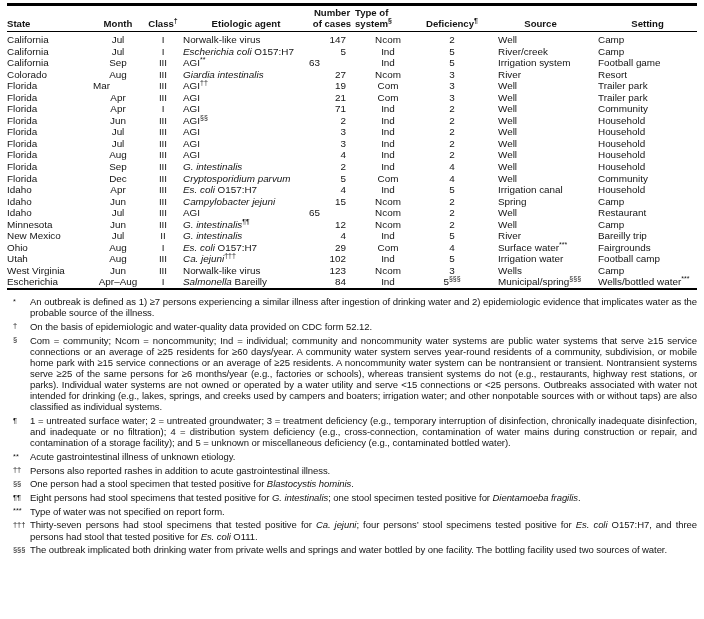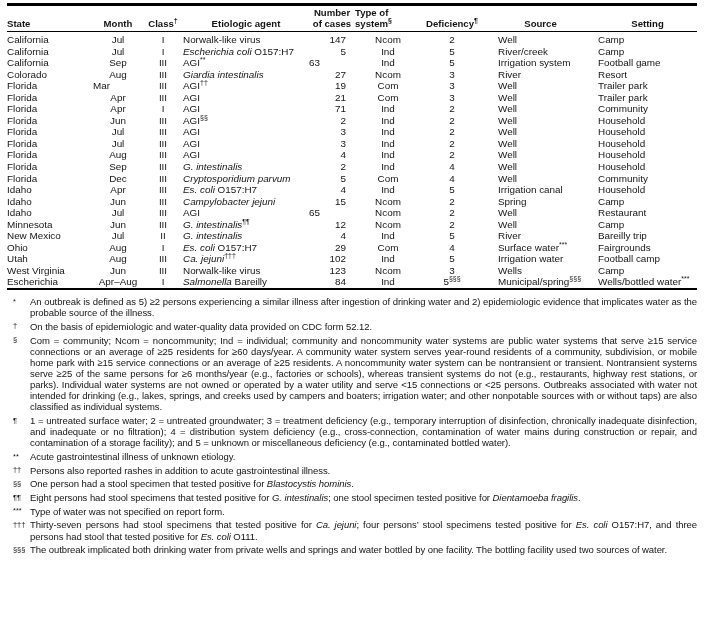--- a/index.html
+++ b/index.html
@@ -312,21 +312,21 @@
           <td style="text-align: center;">Ind</td>
           <td style="text-align: center;">5<sup>§§§</sup></td>
           <td class="indent" style="text-align: left;">Municipal/spring<sup>§§§</sup></td>
           <td class="indent" style="text-align: left;">Wells/bottled water<sup>***</sup></td>
         </tr>
       </tbody>
   </table>
   <div class="footnotes">
       <div class="fn">
         <span class="fn-marker">*</span>
-        <div class="fn-text">An outbreak is defined as 5) ≥2 persons experiencing a similar illness after ingestion of drinking water and 2) epidemiologic evidence that implicates water as the probable source of the illness.</div>
+        <div class="fn-text">An outbreak is defined as 1) ≥7 persons experiencing a similar illness after ingestion of drinking water and 2) epidemiologic evidence that implicates water as the probable source of the illness.</div>
       </div>
       <div class="fn">
         <span class="fn-marker">†</span>
         <div class="fn-text">On the basis of epidemiologic and water-quality data provided on CDC form 52.12.</div>
       </div>
       <div class="fn">
         <span class="fn-marker">§</span>
         <div class="fn-text">Com = community; Ncom = noncommunity; Ind = individual; community and noncommunity water systems are public water systems that serve ≥15 service connections or an average of ≥25 residents for ≥60 days/year. A community water system serves year-round residents of a community, subdivision, or mobile home park with ≥15 service connections or an average of ≥25 residents. A noncommunity water system can be nontransient or transient. Nontransient systems serve ≥25 of the same persons for ≥6 months/year (e.g., factories or schools), whereas transient systems do not (e.g., restaurants, highway rest stations, or parks). Individual water systems are not owned or operated by a water utility and serve &lt;15 connections or &lt;25 persons. Outbreaks associated with water not intended for drinking (e.g., lakes, springs, and creeks used by campers and boaters; irrigation water; and other nonpotable sources with or without taps) are also classified as individual systems.</div>
       </div>
       <div class="fn">

